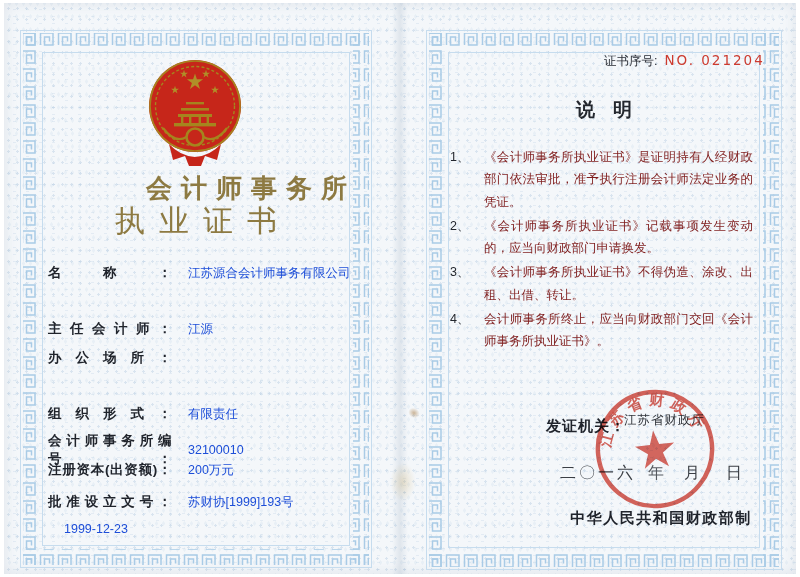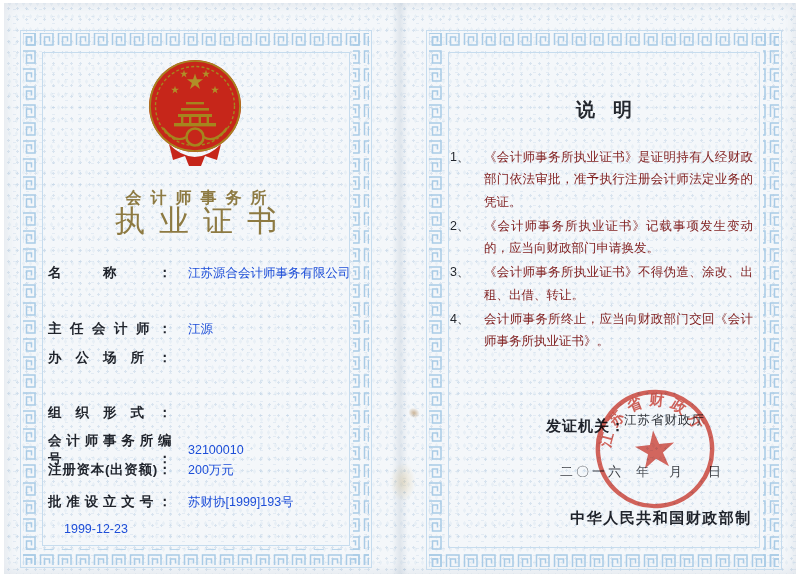--- a/index.html
+++ b/index.html
@@ -16,42 +16,42 @@
         box-shadow:inset 0 0 14px rgba(120,140,160,.18);}
   .fold{position:absolute;left:392px;top:3px;width:16px;height:571px;
         background:linear-gradient(90deg,transparent,rgba(150,168,188,.22) 50%,transparent);}
   .frame{position:absolute;}
   .stain1{position:absolute;left:408px;top:408px;width:12px;height:10px;border-radius:50% 40% 60% 50%;
         background:radial-gradient(rgba(168,124,70,.55),rgba(168,124,70,0) 70%);transform:rotate(30deg);}
   .stain2{position:absolute;left:390px;top:462px;width:26px;height:40px;border-radius:50%;
         background:radial-gradient(rgba(205,170,95,.28),rgba(205,170,95,0) 70%);}
   .abs{position:absolute;}
   
-  .title1{left:36px;top:188px;width:320px;text-align:center;color:#8d7a42;font-weight:700;
-          font-size:16px;letter-spacing:9px;text-indent:9px;}
+  .title1{left:36px;top:171px;width:320px;text-align:right;color:#8d7a42;font-weight:700;
+          font-size:26px;letter-spacing:9px;text-indent:9px;}
   .title2{left:36px;top:201px;width:320px;text-align:center;color:#8d7a42;font-weight:400;
           font-size:30px;letter-spacing:14px;text-indent:14px;}
   .frow{left:48px;display:flex;width:318px;align-items:center;}
   .flabel{display:inline-block;width:124px;font-weight:700;font-size:13.5px;color:#1f232b;
           text-align:justify;text-align-last:justify;letter-spacing:.5px;flex:none;}
   .fvalue{margin-left:16px;font-size:12.5px;color:#1d4ed8;width:186px;line-height:1.55;padding-top:1px;}
   
   .serial{left:604px;top:52px;display:flex;align-items:baseline;}
   .serial-label{font-size:12.5px;color:#2a2e36;}
   .serial-value{margin-left:7px;font-size:13.5px;color:#cd3a2e;letter-spacing:2px;font-weight:500;
           font-family:"DejaVu Sans",sans-serif;}
   .heading{left:426px;top:97px;width:356px;text-align:center;font-size:19px;font-weight:700;
           color:#23272e;letter-spacing:18px;text-indent:18px;}
   .notes{left:450px;top:146px;width:303px;}
   .note{display:flex;margin-bottom:2px;}
   .note-num{width:34px;flex:none;font-size:12.5px;color:#23272e;line-height:1.78;}
   .note-text{flex:1;font-size:12.5px;color:#7f1d1d;line-height:1.78;text-align:justify;}
   .issuer-label{left:546px;top:417px;font-size:15px;font-weight:700;color:#20242c;letter-spacing:1px;}
   .issuer-value{left:624px;top:412px;font-size:12.5px;color:#2e3238;letter-spacing:1px;}
-  .dateline{left:560px;top:463px;display:flex;align-items:baseline;font-size:13px;color:#3b3f45;}
+  .dateline{left:560px;top:463px;display:flex;align-items:baseline;font-size:16px;color:#3b3f45;}
   .d0{letter-spacing:3px;}
   .d1{margin-left:12px;opacity:.85;}
   .d2{margin-left:20px;}
   .d3{margin-left:26px;}
   .madeby{left:520px;top:509px;width:282px;text-align:center;font-size:15px;font-weight:700;
           color:#20242c;letter-spacing:1.5px;}
   .seal{left:591px;top:385px;opacity:.86;mix-blend-mode:multiply;transform:rotate(-6deg);}
 </style>
 </head>
 <body>
@@ -120,37 +120,42 @@
   </div>
   <div class="abs frow" style="top:319px">
     <span class="flabel">主任会计师：</span>
     <span class="fvalue">江源</span>
   </div>
   <div class="abs frow" style="top:349px">
     <span class="flabel">办公场所：</span>
   </div>
   <div class="abs frow" style="top:404px">
     <span class="flabel">组织形式：</span>
+    <span class="fvalue">有限责任</span>
   </div>
   <div class="abs frow" style="top:432px">
     <span class="flabel">会计师事务所编号：</span>
     <span class="fvalue">32100010</span>
   </div>
   <div class="abs frow" style="top:460px">
     <span class="flabel">注册资本(出资额)：</span>
     <span class="fvalue">200万元</span>
   </div>
   <div class="abs frow" style="top:492px">
     <span class="flabel">批准设立文号：</span>
     <span class="fvalue">苏财协[1999]193号</span>
   </div>
   <div class="abs frow" style="top:519px">
     <span class="fvalue">1999-12-23</span>
   </div>
 
+  <div class="abs serial">
+    <span class="serial-label">证书序号:</span>
+    <span class="serial-value">NO. 021204</span>
+  </div>
 
   <div class="abs heading">说明</div>
 
   <div class="abs notes">
     <div class="note">
       <span class="note-num">1、</span>
       <span class="note-text">《会计师事务所执业证书》是证明持有人经财政部门依法审批，准予执行注册会计师法定业务的凭证。</span>
     </div>
     <div class="note">
       <span class="note-num">2、</span>

